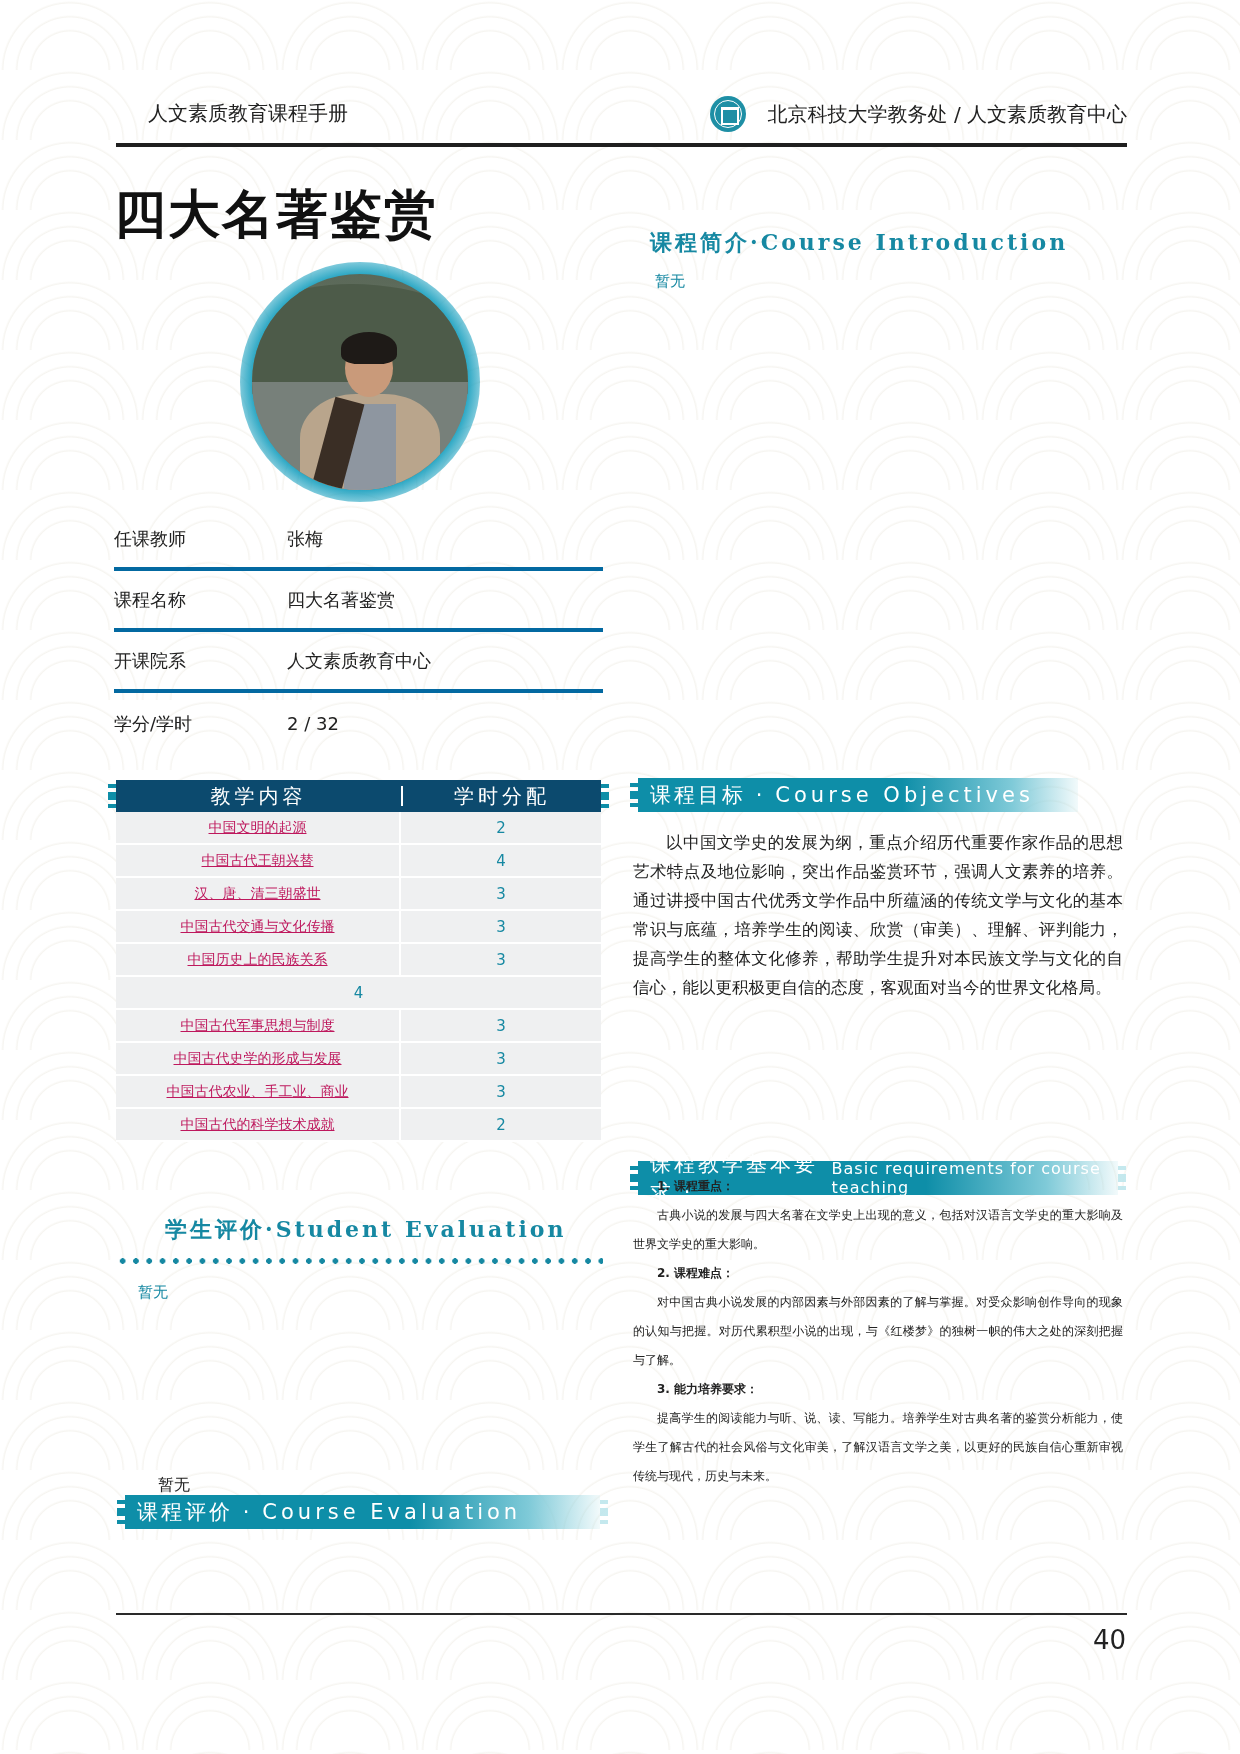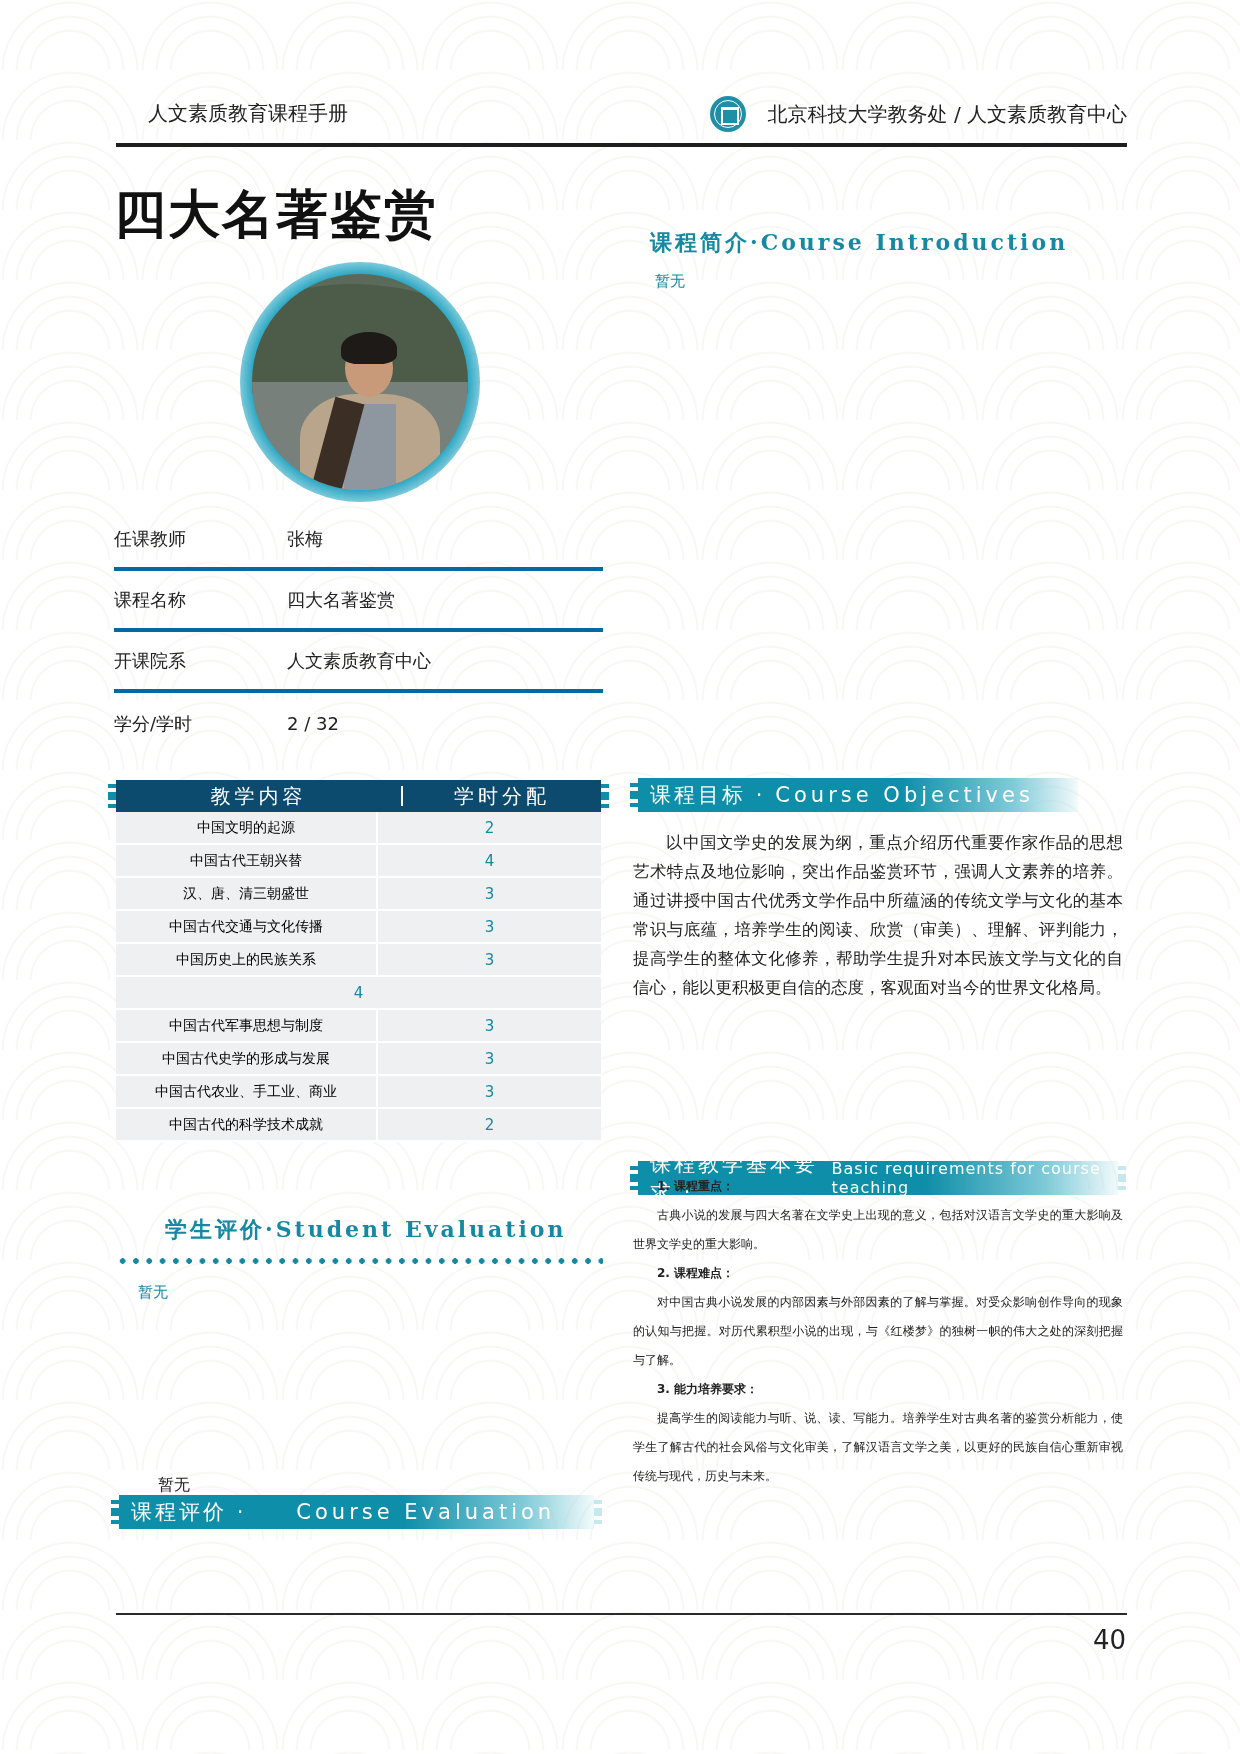--- a/index.html
+++ b/index.html
@@ -50,21 +50,21 @@
   .tbl { left: 116px; top: 780px; width: 485px; }
   .tbl-head { height: 32px; background: #0c4a6e; color: #ffffff; display: flex; align-items: center; font-size: 20px; letter-spacing: 4px; position: relative; }
   .tbl-head::before, .tbl-head::after { content: ""; position: absolute; top: 4px; width: 8px; height: 24px;
     background: linear-gradient(#0e8ea8 0 4px, transparent 4px 8px, #0e8ea8 8px 16px, transparent 16px 20px, #0e8ea8 20px); }
   .tbl-head::before { left: -8px; }
   .tbl-head::after { right: -8px; }
   .th1 { width: 285px; text-align: center; }
   .th-sep { width: 2px; height: 20px; background: #ffffff; }
   .th2 { flex: 1; text-align: center; }
   .tbl-row { display: flex; height: 33px; margin-top: 0; }
-  .tbl-row .c1 { width: 262px; background: #eff0f1; border-bottom: 2px solid #ffffff; border-right: 2px solid #ffffff; display: flex; align-items: center; justify-content: center; font-size: 14px; color: #000000; }
+  .tbl-row .c1 { width: 285px; background: #eff0f1; border-bottom: 2px solid #ffffff; border-right: 2px solid #ffffff; display: flex; align-items: center; justify-content: center; font-size: 14px; color: #be185d; text-decoration: underline; }
   .tbl-row .c2 { flex: 1; background: #eff0f1; border-bottom: 2px solid #ffffff; display: flex; align-items: center; justify-content: center; font-size: 15px; color: #1688a2; }
 
   
   .banner { height: 34px; display: flex; align-items: center; color: #ffffff; font-size: 21px; letter-spacing: 3px; padding-left: 12px; position: relative;
     background: linear-gradient(90deg, #0e8ea8 0%, #0e8ea8 60%, #7fcad8 85%, rgba(190,230,236,0.2) 100%); }
   .banner::before { content: ""; position: absolute; left: -8px; top: 5px; width: 8px; height: 24px;
     background: linear-gradient(#0e8ea8 0 4px, transparent 4px 8px, #0e8ea8 8px 16px, transparent 16px 20px, #0e8ea8 20px); }
   .banner .en { margin-left: 10px; letter-spacing: 4px; }
   .banner .en-small { font-size: 16px; letter-spacing: 1px; margin-left: 10px; }
 
@@ -83,21 +83,21 @@
     background: linear-gradient(rgba(190,230,236,0.9) 0 4px, transparent 4px 8px, rgba(190,230,236,0.9) 8px 16px, transparent 16px 20px, rgba(190,230,236,0.9) 20px); }
   .req-body { left: 633px; top: 1172px; width: 490px; font-size: 12px; line-height: 29px; color: #222; }
   .req-h { font-weight: bold; padding-left: 2em; }
   .req-p { text-indent: 2em; text-align: justify; }
 
   .stu-title { left: 165px; top: 1215px; }
   .stu-dots { left: 116px; top: 1258px; width: 487px; height: 6px;
     background-image: radial-gradient(circle, #1688a2 2.6px, transparent 3px); background-size: 13.3px 6px; }
   .stu-body { left: 138px; top: 1283px; }
 
-  .ce-banner { left: 119px; top: 1427px; width: 475px; gap: 40px; }
+  .ce-banner { left: 125px; top: 1427px; width: 475px; }
   .ce-banner::after { content: ""; position: absolute; right: -8px; top: 5px; width: 8px; height: 24px;
     background: linear-gradient(rgba(190,230,236,0.9) 0 4px, transparent 4px 8px, rgba(190,230,236,0.9) 8px 16px, transparent 16px 20px, rgba(190,230,236,0.9) 20px); }
   .ce-body { left: 158px; top: 1475px; font-size: 16px; color: #222; }
 
   .foot-rule { left: 116px; top: 1613px; width: 1011px; height: 2px; background: #2a2a2a; }
   .page-num { right: 114px; top: 1625px; font-size: 26px; color: #222; }
 </style>
 </head>
 <body>
 

